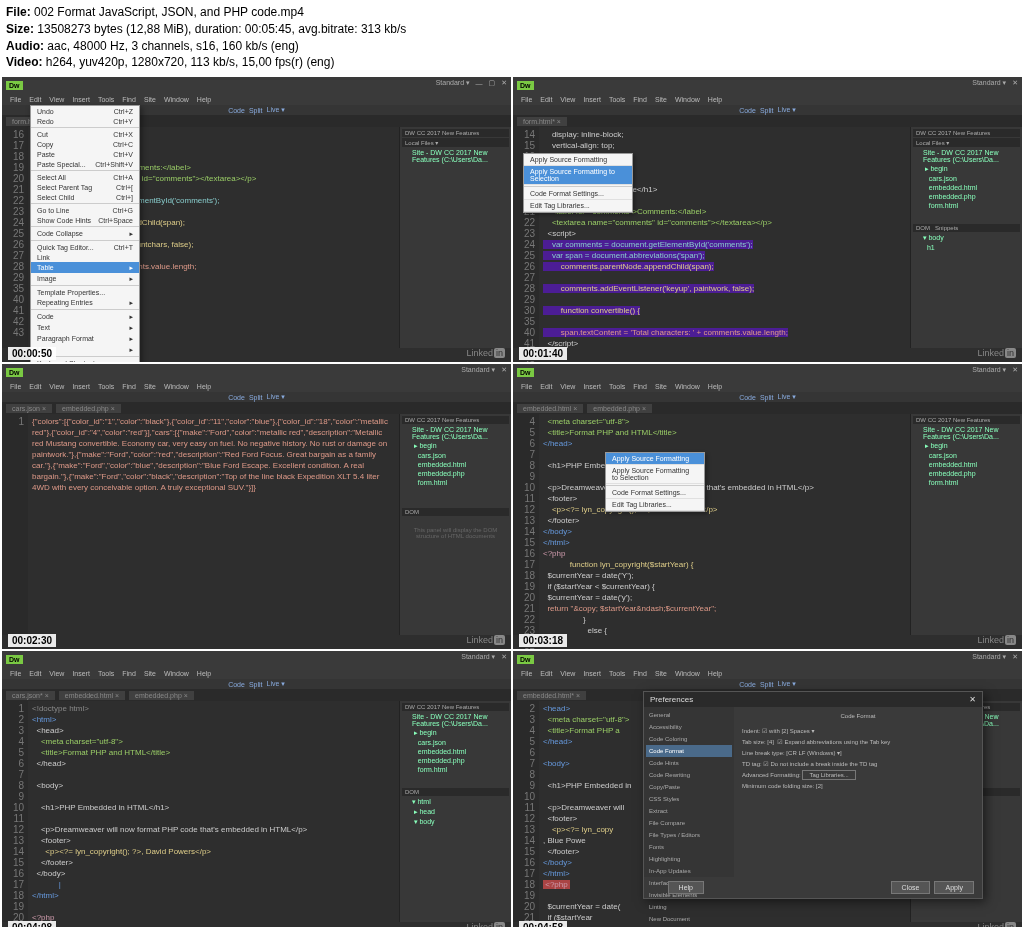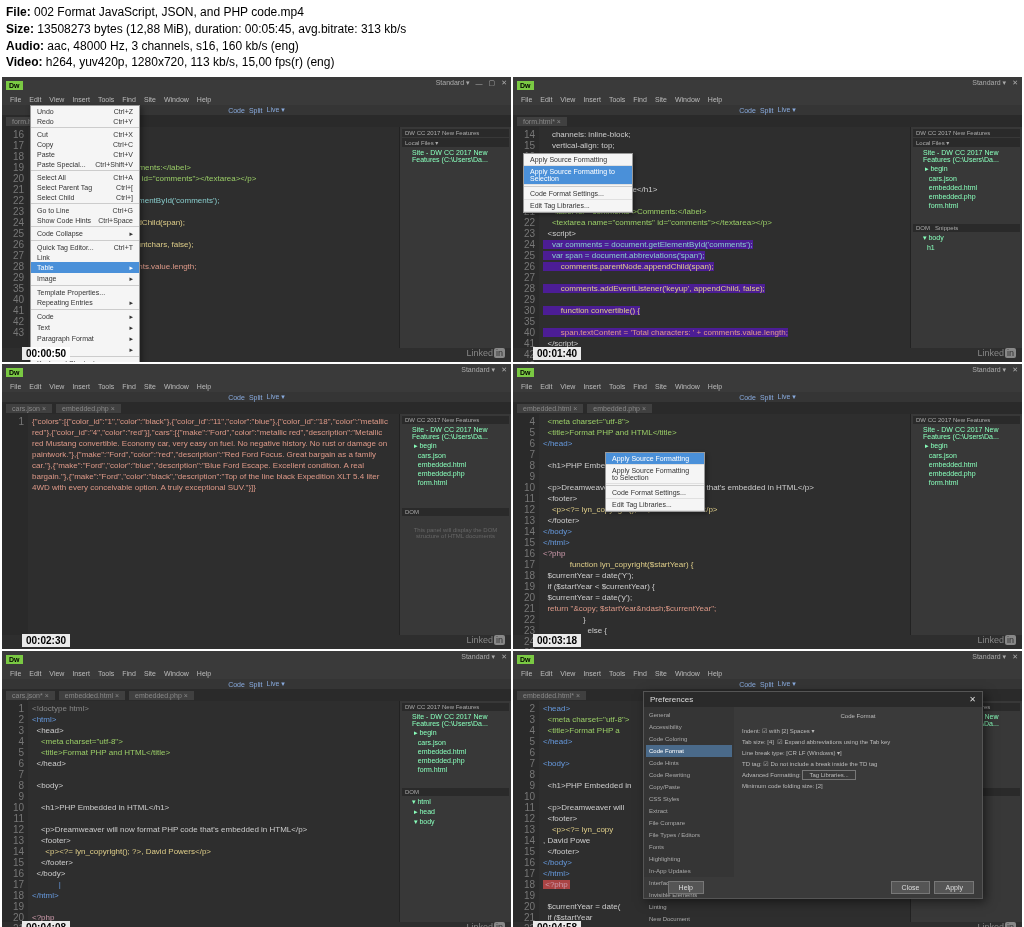--- a/index.html
+++ b/index.html
@@ -14,21 +14,21 @@
 .topright{position:absolute;right:4px;top:2px;font-size:7px;color:#aaa;display:flex;gap:6px;align-items:center}
 .tabs{background:#2a2a2a;height:12px;display:flex;padding:0 4px;font-size:7px;color:#888;align-items:center;gap:4px}
 .tab{padding:1px 6px;background:#404040}
 .codesplit{background:#353535;height:10px;display:flex;justify-content:center;gap:4px;font-size:7px;color:#8ad;align-items:center}
 .body{display:flex;height:calc(100% - 64px)}
 .gutter{width:26px;background:#2a2a2a;color:#777;font-size:10px;text-align:right;padding:2px 4px;line-height:11px}
 .code{flex:1;padding:2px 4px;line-height:11px;overflow:hidden}
 .sidebar{width:112px;background:#383838;border-left:1px solid #222;font-size:7px;color:#999;padding:2px}
 .sb-hdr{background:#2a2a2a;padding:1px 3px;margin-bottom:1px;color:#aaa;font-size:6px}
 .sb-item{padding:1px 2px 1px 10px;color:#8fb}
-.timestamp{position:absolute;bottom:2px;left:20px;background:rgba(255,255,255,0.9);color:#000;padding:1px 4px;font-size:10px;font-weight:bold}
+.timestamp{position:absolute;bottom:2px;left:6px;background:rgba(255,255,255,0.9);color:#000;padding:1px 4px;font-size:10px;font-weight:bold}
 .linkedin{position:absolute;bottom:4px;right:6px;color:#888;font-size:9px}
 .linkedin .in{background:#888;color:#2e2e2e;padding:0 2px;border-radius:2px;margin-left:1px}
 .ctx{position:absolute;background:#f5f5f5;color:#333;font-size:7px;border:1px solid #999;box-shadow:2px 2px 4px rgba(0,0,0,0.3)}
 .ctx-item{padding:2px 12px 2px 6px;border-bottom:1px solid #e0e0e0}
 .ctx-item.hl{background:#4a90d9;color:#fff}
 .ctx-sep{height:0;border-top:1px solid #ccc;margin:1px 0}
 .editmenu{position:absolute;left:28px;top:28px;width:110px;background:#f5f5f5;border:1px solid #999;font-size:7px;color:#333;box-shadow:2px 2px 6px rgba(0,0,0,0.4)}
 .editmenu .mi{display:flex;justify-content:space-between;padding:1.5px 6px}
 .editmenu .mi.hl{background:#4a90d9;color:#fff}
 .editmenu .sep{height:0;border-top:1px solid #ccc;margin:1px 0}
@@ -241,34 +241,34 @@
         <span>Code</span>
         <span>Split</span>
         <span>Live ▾</span>
       </div>
   <div class="tabs">
         <span class="tab">form.html* ×</span>
       </div>
   <div class="body">
     <div class="gutter">14<br>15<br>16<br>17<br>18<br>19<br>20<br>21<br>22<br>23<br>24<br>25<br>26<br>27<br>28<br>29<br>30<br>35<br>40<br>41<br>42<br>43</div>
     <div class="code">
-      <span class="attr">&nbsp;&nbsp;&nbsp;&nbsp;</span><span>channels: inline-block;</span><br>
+      <span class="attr">&nbsp;&nbsp;&nbsp;&nbsp;</span><span>display: inline-block;</span><br>
       <span class="attr">&nbsp;&nbsp;&nbsp;&nbsp;</span><span>vertical-align: top;</span><br>
       <span class="tag">&nbsp;&nbsp;</span><span>&lt;/style&gt;</span><br>
       <span class="tag">&lt;/head&gt;</span><br>
       <span class="tag">&lt;body&gt;</span><br>
       <span class="tag">&nbsp;&nbsp;</span><span>&lt;h1&gt;Formatting JS Code&lt;/h1&gt;</span><br>
       <span class="tag">&nbsp;&nbsp;</span><span>&lt;p&gt;</span><br>
       <span class="tag">&nbsp;&nbsp;&nbsp;&nbsp;</span><span class="attr">&lt;label for="comments"&gt;Comments:&lt;/label&gt;</span><br>
       <span class="tag">&nbsp;&nbsp;&nbsp;&nbsp;</span><span class="attr">&lt;textarea name="comments" id="comments"&gt;&lt;/textarea&gt;&lt;/p&gt;</span><br>
       <span class="tag">&nbsp;&nbsp;</span><span>&lt;script&gt;</span><br>
       <span class="seltxt"><span class="kw">&nbsp;&nbsp;&nbsp;&nbsp;</span><span class="var">var comments = document.getElementById('comments');</span></span><br>
       <span class="seltxt"><span class="kw">&nbsp;&nbsp;&nbsp;&nbsp;</span><span class="var">var span = document.abbreviations('span');</span></span><br>
       <span class="seltxt"><span class="kw">&nbsp;&nbsp;&nbsp;&nbsp;&nbsp;&nbsp;&nbsp;&nbsp;</span><span class="fn">comments.parentNode.appendChild(span);</span></span><br><br>
-      <span class="seltxt"><span class="kw">&nbsp;&nbsp;&nbsp;&nbsp;&nbsp;&nbsp;&nbsp;&nbsp;</span><span class="fn">comments.addEventListener('keyup', appendChild, false);</span></span><br><br>
+      <span class="seltxt"><span class="kw">&nbsp;&nbsp;&nbsp;&nbsp;&nbsp;&nbsp;&nbsp;&nbsp;</span><span class="fn">comments.addEventListener('keyup', paintwork, false);</span></span><br><br>
       <span class="seltxt"><span class="kw">&nbsp;&nbsp;&nbsp;&nbsp;&nbsp;&nbsp;&nbsp;&nbsp;</span><span class="fn">function convertible() {</span></span><br><br>
       <span class="seltxt"><span class="kw">&nbsp;&nbsp;&nbsp;&nbsp;&nbsp;&nbsp;&nbsp;&nbsp;</span><span class="str">span.textContent = 'Total characters: ' + comments.value.length;</span></span><br>
       <span class="tag">&nbsp;&nbsp;</span><span>&lt;/script&gt;</span><br>
       <br>
       
     </div>
     <div class="sidebar">
       <div class="sb-hdr">DW CC 2017 New Features</div>
       <div class="sb-hdr">Local Files ▾</div>
       <div class="sb-item">Site - DW CC 2017 New Features (C:\Users\Da...</div>
@@ -522,21 +522,21 @@
     <div class="code">
       <span class="tag">&lt;head&gt;</span><br>
       <span class="tag">&nbsp;&nbsp;</span><span class="attr">&lt;meta charset="utf-8"&gt;</span><br>
       <span class="tag">&nbsp;&nbsp;</span><span class="attr">&lt;title&gt;Format PHP a</span><br>
       <span class="tag">&lt;/head&gt;</span><br><br>
       <span class="tag">&lt;body&gt;</span><br><br>
       <span class="tag">&nbsp;&nbsp;</span><span>&lt;h1&gt;PHP Embedded in</span><br><br>
       <span class="tag">&nbsp;&nbsp;</span><span>&lt;p&gt;Dreamweaver will</span><br>
       <span class="tag">&nbsp;&nbsp;</span><span>&lt;footer&gt;</span><br>
       <span class="tag">&nbsp;&nbsp;&nbsp;&nbsp;</span><span class="fn">&lt;p&gt;&lt;?= lyn_copy</span><br>
-      <span>, David Powe</span><br>
+      <span>, Blue Powe</span><br>
       <span class="tag">&nbsp;&nbsp;</span><span>&lt;/footer&gt;</span><br>
       <span class="tag">&lt;/body&gt;</span><br>
       <span class="tag">&lt;/html&gt;</span><br>
       <span style="background:#a44;color:#fff">&nbsp;<span class="kw">&lt;?php</span>&nbsp;</span><br><br>
       <span class="var">&nbsp;&nbsp;</span><span>$currentYear = date(</span><br>
       <span class="kw">&nbsp;&nbsp;</span><span>if ($startYear</span><br>
       <br>
       <br><br><br>
       
     </div>

